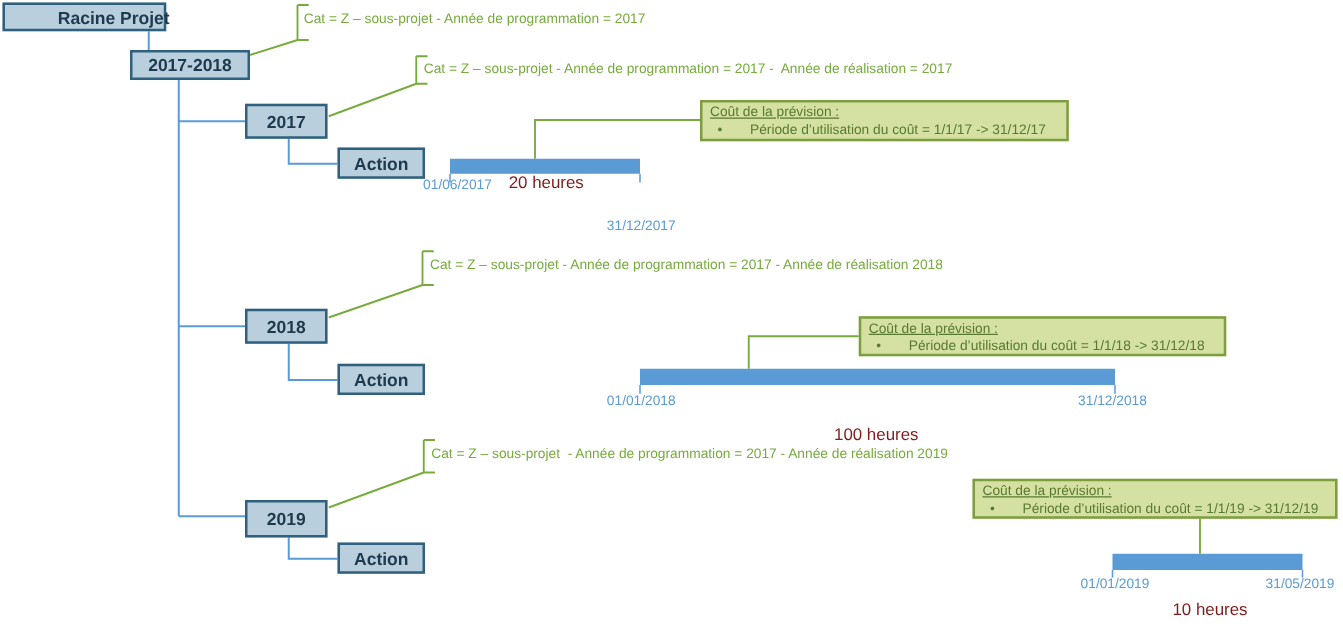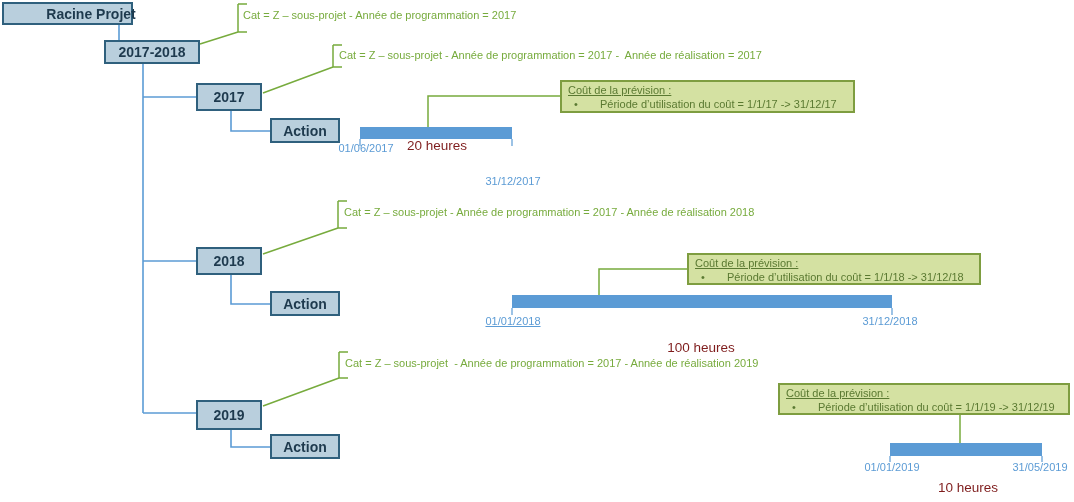--- a/index.html
+++ b/index.html
@@ -149,21 +149,21 @@
       <span>Période d’utilisation du coût = 1/1/19 -&gt; 31/12/19</span>
     </div>
   </div>
 
   <div class="bar" style="left:360px; top:127px; width:152px; height:12px;"></div>
   <div class="bar-label" style="left:366px; top:142px;">01/06/2017</div>
   <div class="bar-duration" style="left:437px; top:138px;">20 heures</div>
   <div class="bar-label" style="left:513px; top:143px;margin-top:32px;">31/12/2017</div>
 
   <div class="bar" style="left:512px; top:295px; width:380px; height:13px;"></div>
-  <div class="bar-label" style="left:513px; top:315px;text-decoration:underline;">01/01/2018</div>
+  <div class="bar-label" style="left:513px; top:315px;">01/01/2018</div>
   <div class="bar-duration" style="left:701px; top:312px;margin-top:28px;">100 heures</div>
   <div class="bar-label" style="left:890px; top:315px;">31/12/2018</div>
 
   <div class="bar" style="left:890px; top:443px; width:152px; height:13px;"></div>
   <div class="bar-label" style="left:892px; top:461px;">01/01/2019</div>
   <div class="bar-label" style="left:1040px; top:461px;">31/05/2019</div>
   <div class="bar-duration" style="left:968px; top:480px;">10 heures</div>
 
 </div>
 

